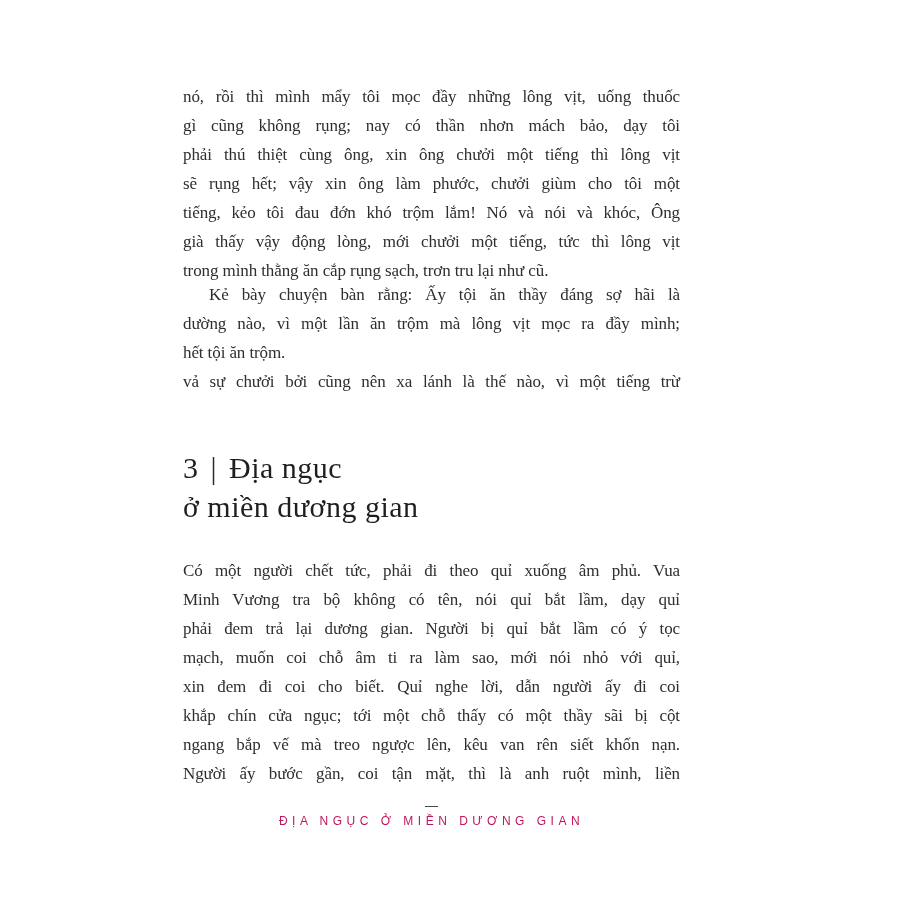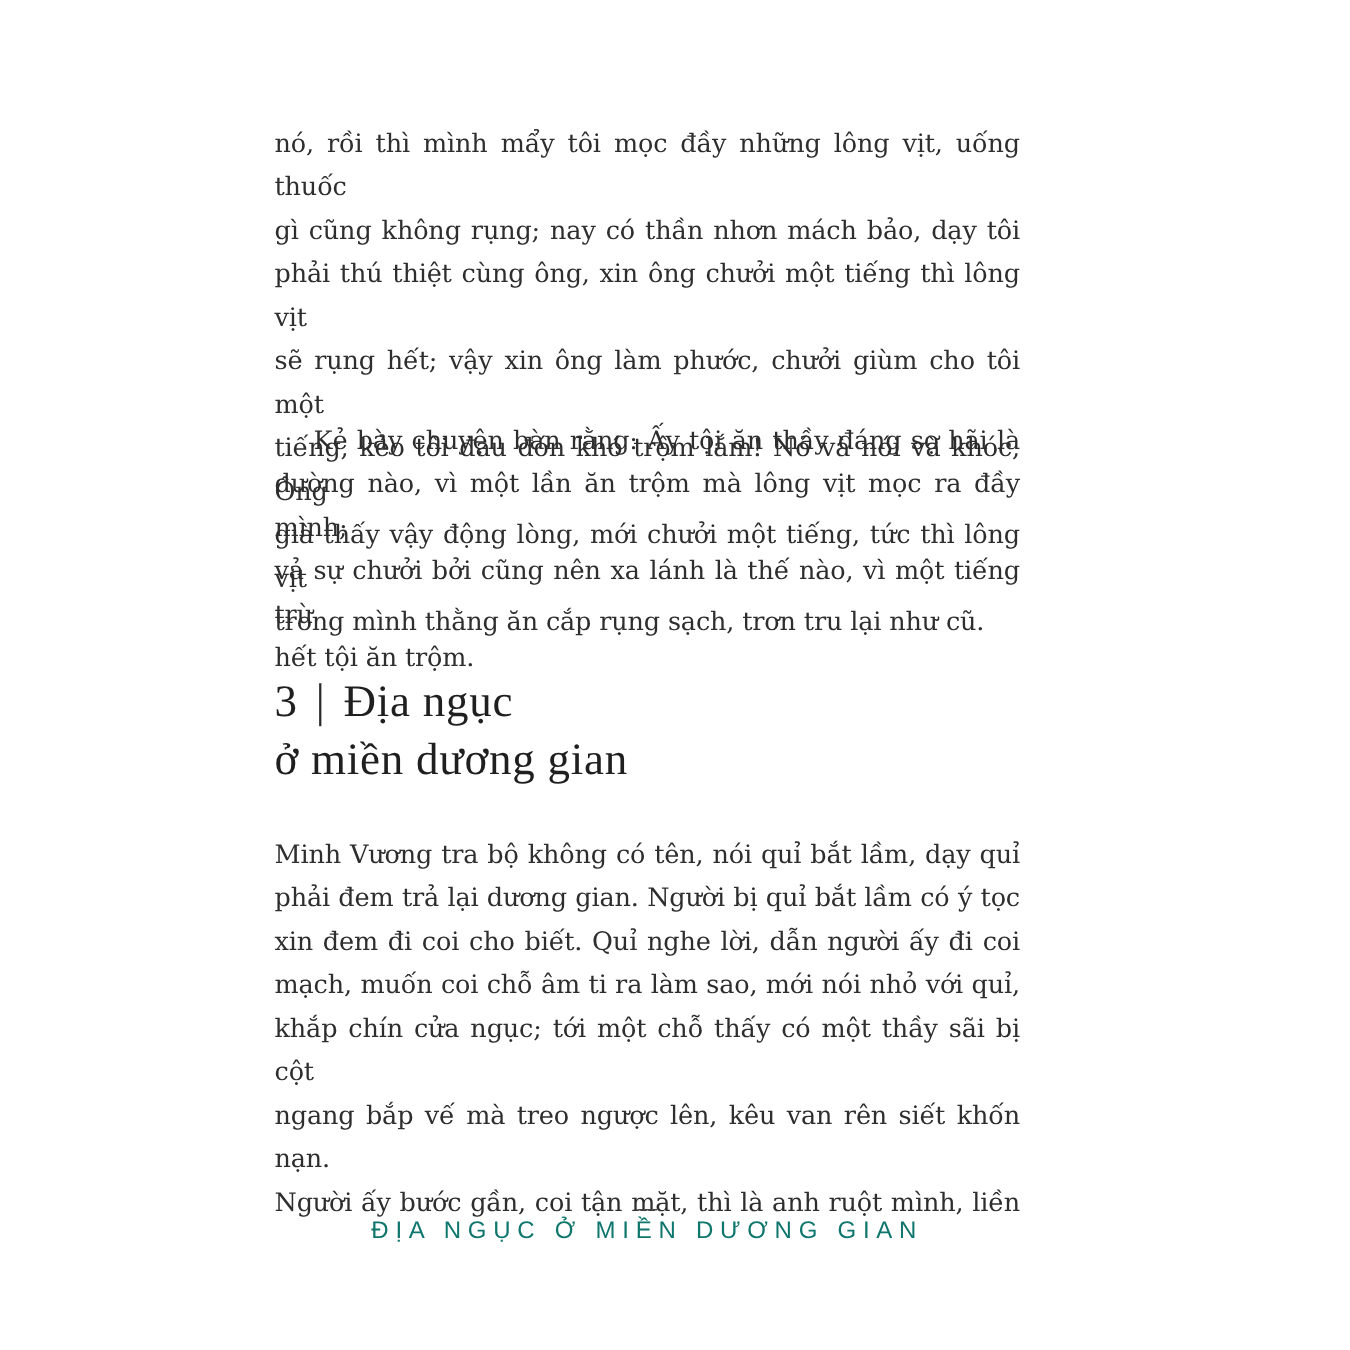--- a/index.html
+++ b/index.html
@@ -13,20 +13,21 @@
     height: 900px;
     background: #ffffff;
     overflow: hidden;
     font-family: "DejaVu Serif", serif;
   }
   .text-col {
     position: absolute;
     left: 183px;
     width: 497px;
     color: #2e2e2e;
+    font-family: Liberation Serif, serif;
   }
   .para {
     font-size: 17px;
     line-height: 29px;
     letter-spacing: -0.1px;
   }
   .line {
     text-align: justify;
     text-align-last: justify;
     white-space: normal;
@@ -73,62 +74,63 @@
     letter-spacing: 1px;
     line-height: 16px;
   }
   .folio-rule {
     width: 13px;
     height: 1px;
     background: #4a4a4a;
     margin: 6px auto 7px auto;
   }
   .running-title {
-    font-size: 16px;
+    font-size: 12px;
     letter-spacing: 4.5px;
     line-height: 14px;
-    color: #0f766e;
+    color: #be185d;
   }
 </style>
 </head>
 <body>
 
 <div class="page">
 
   <div class="text-col col-para1 para">
     <div class="line">nó, rồi thì mình mẩy tôi mọc đầy những lông vịt, uống thuốc</div>
     <div class="line">gì cũng không rụng; nay có thần nhơn mách bảo, dạy tôi</div>
     <div class="line">phải thú thiệt cùng ông, xin ông chưởi một tiếng thì lông vịt</div>
     <div class="line">sẽ rụng hết; vậy xin ông làm phước, chưởi giùm cho tôi một</div>
     <div class="line">tiếng, kẻo tôi đau đớn khó trộm lắm! Nó và nói và khóc, Ông</div>
     <div class="line">già thấy vậy động lòng, mới chưởi một tiếng, tức thì lông vịt</div>
     <div class="line para-last">trong mình thằng ăn cắp rụng sạch, trơn tru lại như cũ.</div>
   </div>
 
   <div class="text-col col-para2 para">
     <div class="line indent">Kẻ bày chuyện bàn rằng: Ấy tội ăn thầy đáng sợ hãi là</div>
     <div class="line">dường nào, vì một lần ăn trộm mà lông vịt mọc ra đầy mình;</div>
+    <div class="line para-last">hết tội ăn trộm.</div>
     <div class="line">vả sự chưởi bởi cũng nên xa lánh là thế nào, vì một tiếng trừ</div>
-    <div class="line para-last">hết tội ăn trộm.</div>
   </div>
 
   <div class="text-col col-heading">
     <div>
       <span class="heading-num">3</span><span class="heading-sep">|</span><span>Địa ngục</span>
     </div>
     <div>
       <span>ở miền dương gian</span>
     </div>
   </div>
 
   <div class="text-col col-para3 para">
+    <div class="line">Có một người chết tức, phải đi theo quỉ xuống âm phủ. Vua</div>
     <div class="line">Minh Vương tra bộ không có tên, nói quỉ bắt lầm, dạy quỉ</div>
     <div class="line">phải đem trả lại dương gian. Người bị quỉ bắt lầm có ý tọc</div>
+    <div class="line">mạch, muốn coi chỗ âm ti ra làm sao, mới nói nhỏ với quỉ,</div>
     <div class="line">xin đem đi coi cho biết. Quỉ nghe lời, dẫn người ấy đi coi</div>
-    <div class="line">mạch, muốn coi chỗ âm ti ra làm sao, mới nói nhỏ với quỉ,</div>
     <div class="line">khắp chín cửa ngục; tới một chỗ thấy có một thầy sãi bị cột</div>
     <div class="line">ngang bắp vế mà treo ngược lên, kêu van rên siết khốn nạn.</div>
     <div class="line">Người ấy bước gần, coi tận mặt, thì là anh ruột mình, liền</div>
   </div>
 
   <div class="footer">
     <div class="folio-rule"></div>
     <div class="running-title">ĐỊA NGỤC Ở MIỀN DƯƠNG GIAN</div>
   </div>
 

